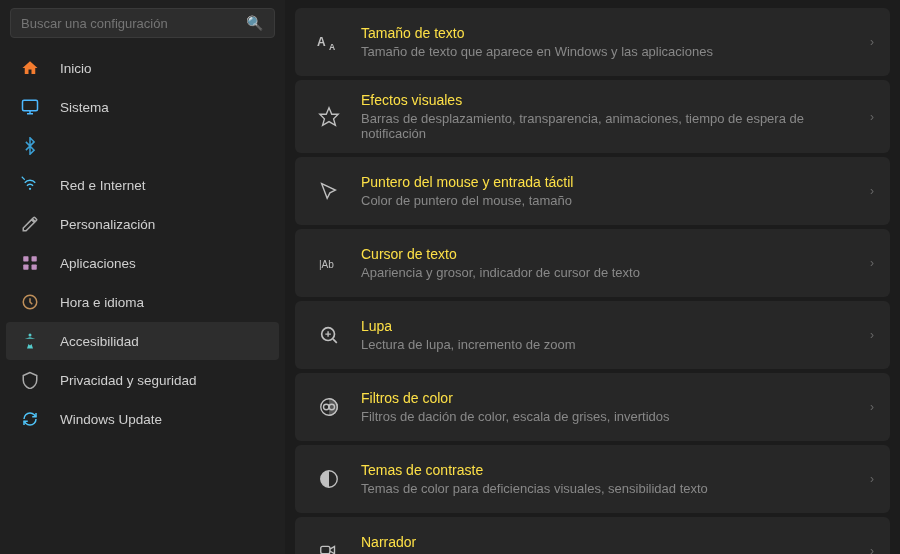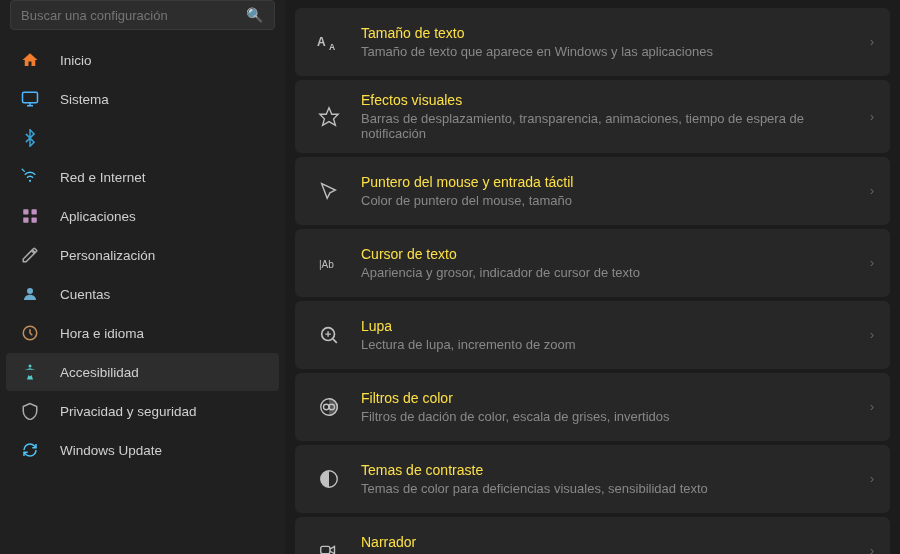--- a/index.html
+++ b/index.html
@@ -13,20 +13,21 @@
       overflow: hidden;
     }
 
     
     .sidebar {
       width: 285px;
       min-width: 285px;
       background: #202020;
       display: flex;
       flex-direction: column;
+      padding-top: 8px;
       overflow: hidden;
     }
 
     .search-bar {
       margin: 0 10px 10px 10px;
       background: #2d2d2d;
       border: 1px solid #3a3a3a;
       border-radius: 4px;
       display: flex;
       align-items: center;
@@ -179,48 +180,39 @@
           <svg width="18" height="18" viewBox="0 0 24 24" fill="none">
             <path d="M1 1l4 4" stroke="#4fc3f7" stroke-width="1.5"></path>
             <path d="M5 9a9 9 0 0114 0" stroke="#4fc3f7" stroke-width="1.8" fill="none"></path>
             <path d="M8 13a5 5 0 018 0" stroke="#4fc3f7" stroke-width="1.8" fill="none"></path>
             <circle cx="12" cy="17" r="1.5" fill="#4fc3f7"></circle>
           </svg>
         </span>
         <span class="nav-label">Red e Internet</span>
       </div>
       <div class="nav-item">
+        <span class="nav-icon icon-personalizacion">
+          <svg width="18" height="18" viewBox="0 0 24 24" fill="none" stroke="#aaa" stroke-width="2">
+            <path d="M3 17.25V21h3.75L17.81 9.94l-3.75-3.75L3 17.25zM20.71 7.04a1 1 0 000-1.41l-2.34-2.34a1 1 0 00-1.41 0l-1.83 1.83 3.75 3.75 1.83-1.83z"></path>
+          </svg>
+        </span>
+        <span class="nav-label">Personalización</span>
+      </div>
+      <div class="nav-item">
         <span class="nav-icon icon-aplicaciones">
           <svg width="18" height="18" viewBox="0 0 24 24" fill="#c090c0">
             <rect x="3" y="3" width="7" height="7" rx="1"></rect>
             <rect x="14" y="3" width="7" height="7" rx="1"></rect>
             <rect x="3" y="14" width="7" height="7" rx="1"></rect>
             <rect x="14" y="14" width="7" height="7" rx="1"></rect>
           </svg>
         </span>
         <span class="nav-label">Aplicaciones</span>
       </div>
       <div class="nav-item">
-        <span class="nav-icon icon-personalizacion">
-          <svg width="18" height="18" viewBox="0 0 24 24" fill="none" stroke="#aaa" stroke-width="2">
-            <path d="M3 17.25V21h3.75L17.81 9.94l-3.75-3.75L3 17.25zM20.71 7.04a1 1 0 000-1.41l-2.34-2.34a1 1 0 00-1.41 0l-1.83 1.83 3.75 3.75 1.83-1.83z"></path>
-          </svg>
-        </span>
-        <span class="nav-label">Personalización</span>
-      </div>
-      <div class="nav-item">
-        <span class="nav-icon icon-cuentas">
-          <svg width="18" height="18" viewBox="0 0 24 24" fill="#6aaccc">
-            <circle cx="12" cy="8" r="4"></circle>
-            <path d="M4 20c0-4 3.6-7 8-7s8 3 8 7"></path>
-          </svg>
-        </span>
-        <span class="nav-label">Cuentas</span>
-      </div>
-      <div class="nav-item">
         <span class="nav-icon icon-hora">
           <svg width="18" height="18" viewBox="0 0 24 24" fill="none" stroke="#c0905a" stroke-width="2">
             <circle cx="12" cy="12" r="9"></circle>
             <path d="M12 7v5l3 3"></path>
           </svg>
         </span>
         <span class="nav-label">Hora e idioma</span>
       </div>
       <div class="nav-item active">
         <span class="nav-icon icon-accesibilidad">

